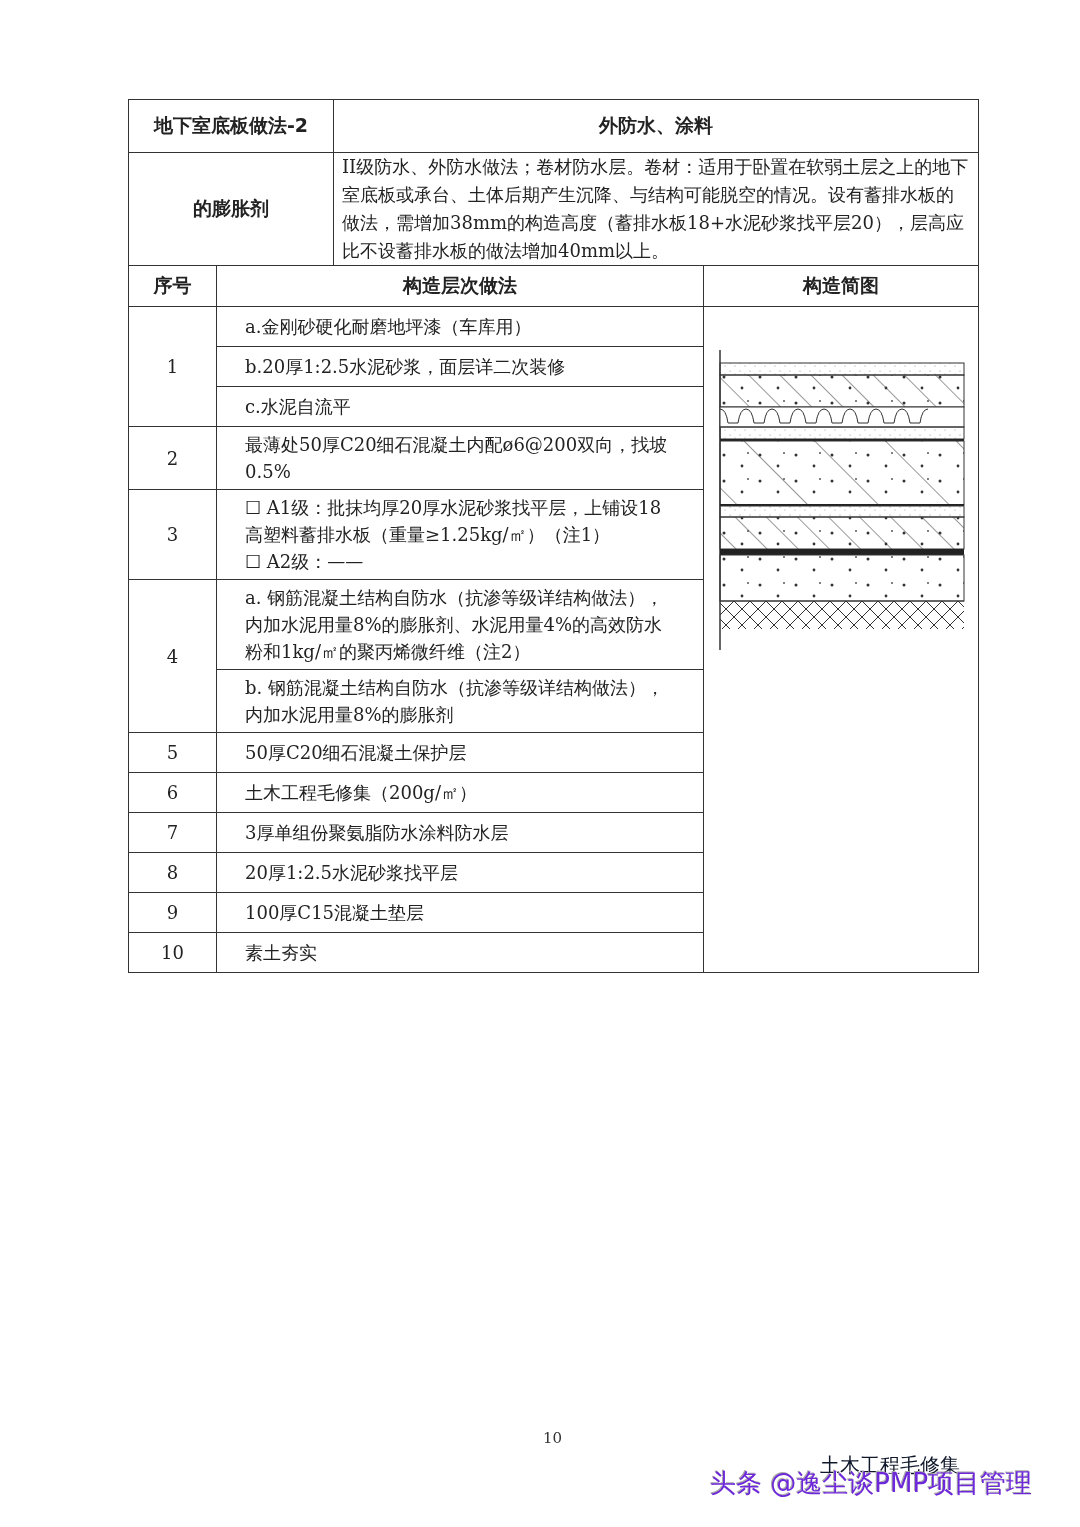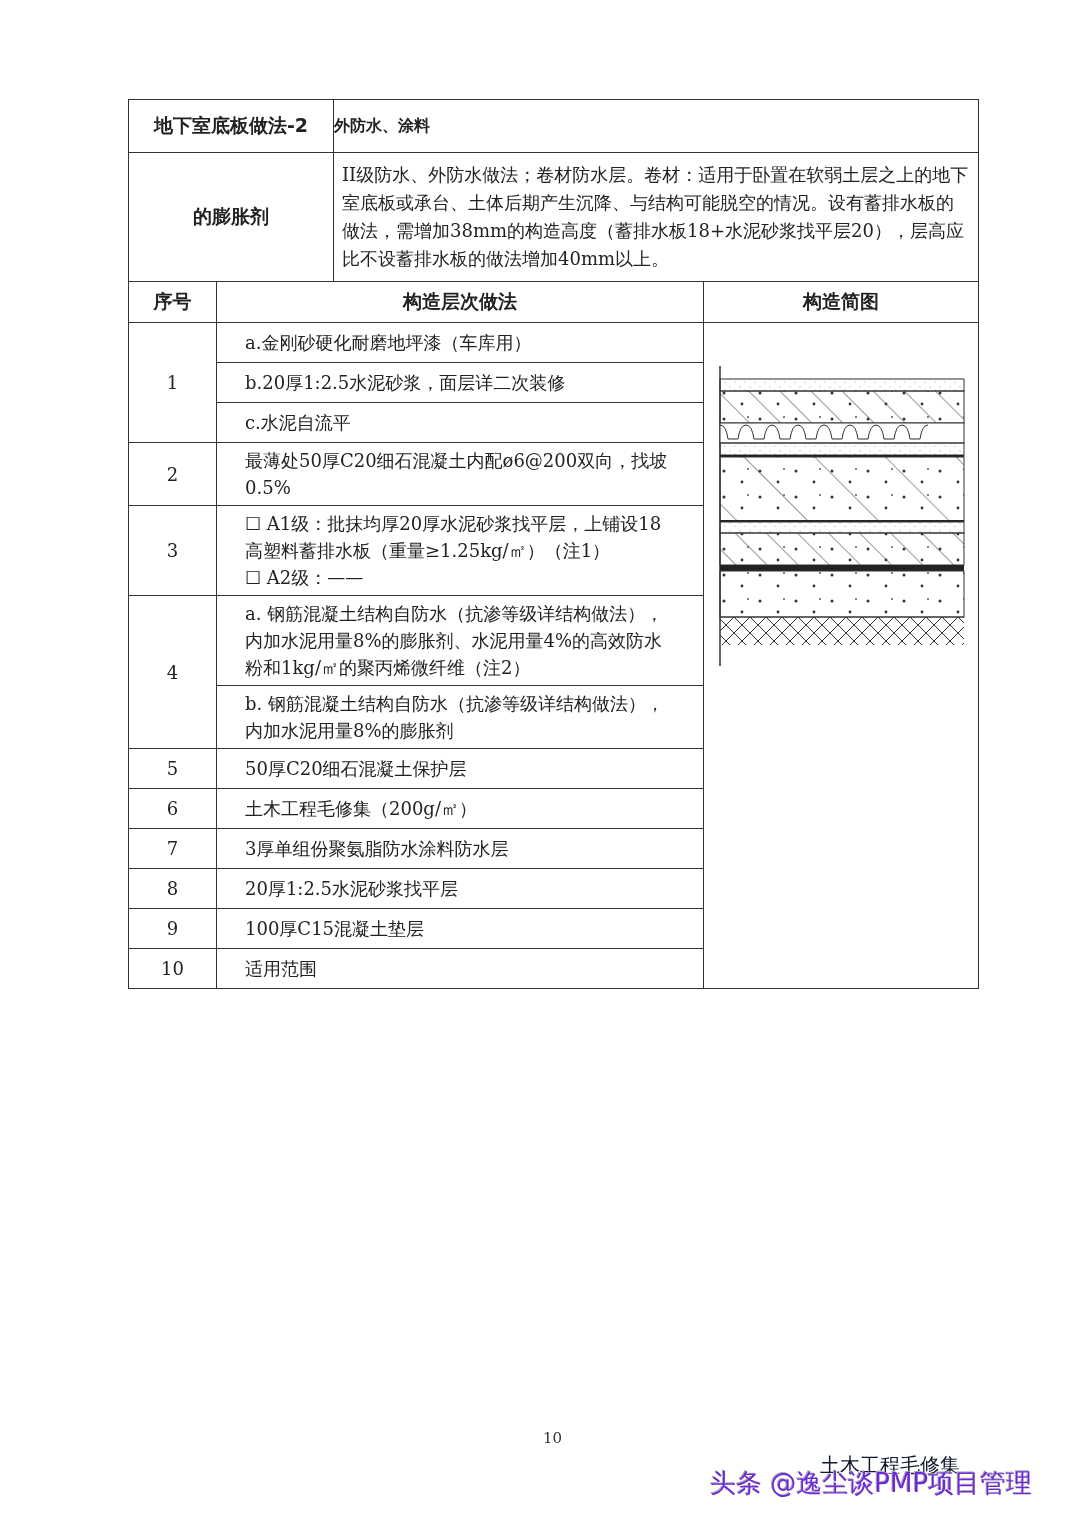--- a/index.html
+++ b/index.html
@@ -2,23 +2,23 @@
 <html><head>
 <meta charset="utf-8">
 <style>
   html, body { margin:0; padding:0; background:#ffffff; }
   body { width:1080px; height:1527px; position:relative; overflow:hidden;
          font-family:"DejaVu Serif","Liberation Serif", serif; color:#222; }
   .page { position:absolute; left:0; top:0; width:1080px; height:1527px;text-decoration:underline; }
   table.main { position:absolute; left:128px; top:99px; width:850px; border-collapse:collapse; table-layout:fixed; }
   table.main td { border:1.5px solid #333; padding:0; vertical-align:middle; }
   .hdr-left { width:205px; height:52px; text-align:center; font-family:"DejaVu Sans","Liberation Sans",sans-serif; font-weight:bold; font-size:19px; }
-  .hdr-right { font-family:"DejaVu Sans","Liberation Sans",sans-serif; font-weight:bold; font-size:16px; }
+  .hdr-right { text-align:center; font-family:"DejaVu Sans","Liberation Sans",sans-serif; font-weight:bold; font-size:19px; }
   .scope-label { text-align:center; font-family:"DejaVu Sans","Liberation Sans",sans-serif; font-weight:bold; font-size:19px; }
-  .scope-text { font-size:18px; line-height:28px; padding:8px 8px !important; }
+  .scope-text { font-size:18px; line-height:28px; padding:0 8px !important; }
   .colhdr { height:40px; text-align:center; font-family:"DejaVu Sans","Liberation Sans",sans-serif; font-weight:bold; font-size:19px;margin-left:10px; }
   .num { text-align:center; font-size:18px; }
   .desc { font-size:18px; line-height:27px; padding:4px 28px !important; }
   .sub { height:40px; }
   .diagram-cell { vertical-align:top !important; position:relative; }
   .diagram { position:absolute; left:14px; top:38px; }
   .pagenum { position:absolute; left:543px; top:1429px; font-size:15px; color:#333; }
   .watermark { position:absolute; left:710px; top:1466px; font-family:"DejaVu Sans","Liberation Sans",sans-serif; font-size:26px; color:#6d28d9;
                text-shadow: 1px 1px 0 #fff, -1px -1px 0 #aaa; }
   .watermark-faint { position:absolute; left:820px; top:1452px; font-family:"DejaVu Sans","Liberation Sans",sans-serif; font-size:20px; color:#0f172a; }
@@ -145,21 +145,21 @@
     <tr class="sub">
           <td class="num">8</td>
           <td colspan="2" class="desc">20厚1:2.5水泥砂浆找平层</td>
         </tr>
     <tr class="sub">
           <td class="num">9</td>
           <td colspan="2" class="desc">100厚C15混凝土垫层</td>
         </tr>
     <tr class="sub">
           <td class="num">10</td>
-          <td colspan="2" class="desc">适用范围</td>
+          <td colspan="2" class="desc">素土夯实</td>
         </tr>
   </tbody>
     </table>
 
   <div class="pagenum">10</div>
   <div class="watermark-faint">土木工程毛修集</div>
   <div class="watermark">头条 @逸尘谈PMP项目管理</div>
 </div>
 
 </body></html>

